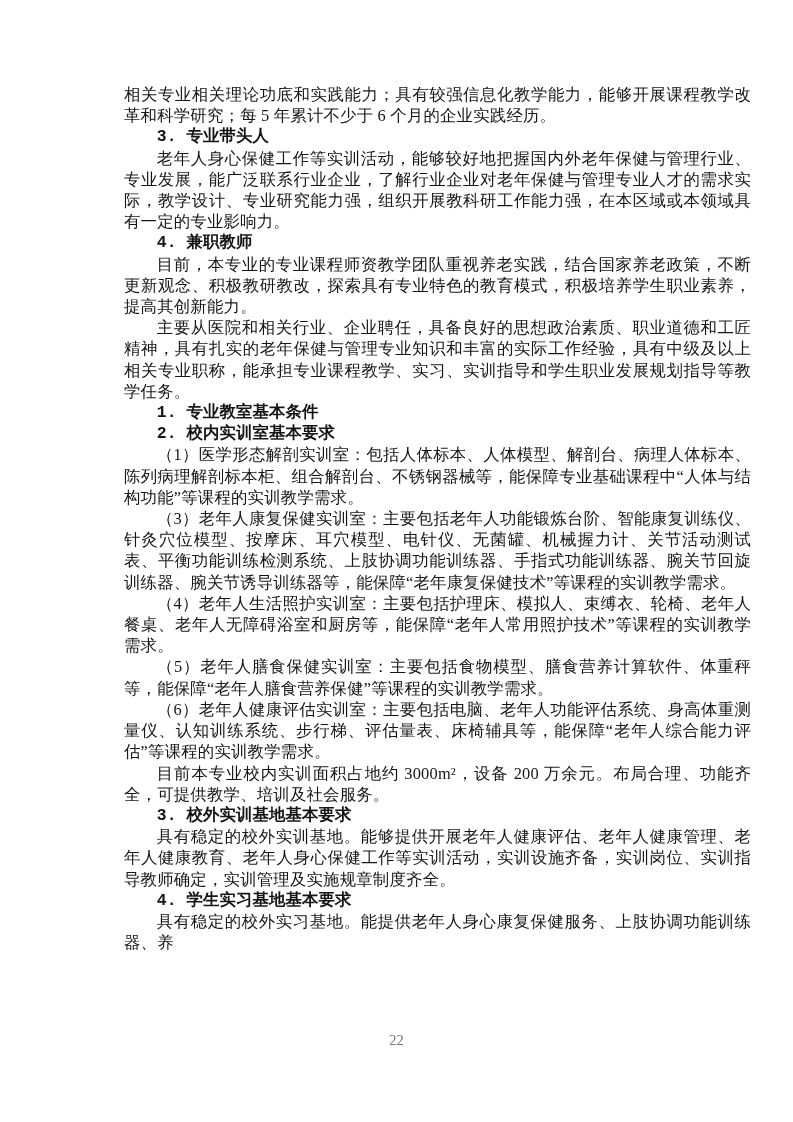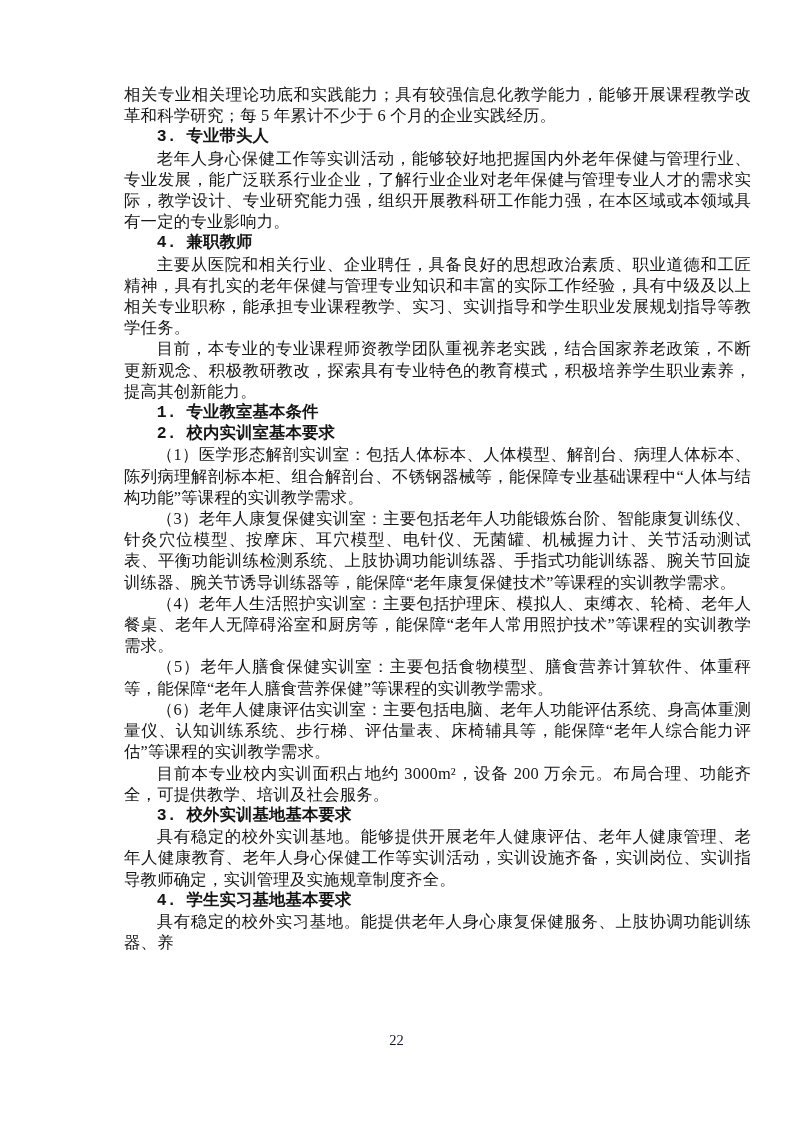--- a/index.html
+++ b/index.html
@@ -33,34 +33,34 @@
     letter-spacing: 0.1px;
   }
   .page-number {
     position: absolute;
     top: 1032px;
     left: 0;
     right: 0;
     text-align: center;
     font-family: "Liberation Serif", "DejaVu Serif", serif;
     font-size: 14.5px;
-    color: #0f172a;
+    color: #737373;
   }
 </style>
 </head>
 <body>
 
 <div class="page">
   <div class="content" id="doc-content">
       <p class="cont">相关专业相关理论功底和实践能力；具有较强信息化教学能力，能够开展课程教学改革和科学研究；每 5 年累计不少于 6 个月的企业实践经历。</p>
       <p class="h">3. 专业带头人</p>
       <p class="p">老年人身心保健工作等实训活动，能够较好地把握国内外老年保健与管理行业、专业发展，能广泛联系行业企业，了解行业企业对老年保健与管理专业人才的需求实际，教学设计、专业研究能力强，组织开展教科研工作能力强，在本区域或本领域具有一定的专业影响力。</p>
       <p class="h">4. 兼职教师</p>
+      <p class="p">目前，本专业的专业课程师资教学团队重视养老实践，结合国家养老政策，不断更新观念、积极教研教改，探索具有专业特色的教育模式，积极培养学生职业素养，提高其创新能力。</p>
       <p class="p">主要从医院和相关行业、企业聘任，具备良好的思想政治素质、职业道德和工匠精神，具有扎实的老年保健与管理专业知识和丰富的实际工作经验，具有中级及以上相关专业职称，能承担专业课程教学、实习、实训指导和学生职业发展规划指导等教学任务。</p>
-      <p class="p">目前，本专业的专业课程师资教学团队重视养老实践，结合国家养老政策，不断更新观念、积极教研教改，探索具有专业特色的教育模式，积极培养学生职业素养，提高其创新能力。</p>
       <p class="h">1. 专业教室基本条件</p>
       <p class="h">2. 校内实训室基本要求</p>
       <p class="p">（1）医学形态解剖实训室：包括人体标本、人体模型、解剖台、病理人体标本、陈列病理解剖标本柜、组合解剖台、不锈钢器械等，能保障专业基础课程中“人体与结构功能”等课程的实训教学需求。</p>
       <p class="p">（3）老年人康复保健实训室：主要包括老年人功能锻炼台阶、智能康复训练仪、针灸穴位模型、按摩床、耳穴模型、电针仪、无菌罐、机械握力计、关节活动测试表、平衡功能训练检测系统、上肢协调功能训练器、手指式功能训练器、腕关节回旋训练器、腕关节诱导训练器等，能保障“老年康复保健技术”等课程的实训教学需求。</p>
       <p class="p">（4）老年人生活照护实训室：主要包括护理床、模拟人、束缚衣、轮椅、老年人餐桌、老年人无障碍浴室和厨房等，能保障“老年人常用照护技术”等课程的实训教学需求。</p>
       <p class="p">（5）老年人膳食保健实训室：主要包括食物模型、膳食营养计算软件、体重秤等，能保障“老年人膳食营养保健”等课程的实训教学需求。</p>
       <p class="p">（6）老年人健康评估实训室：主要包括电脑、老年人功能评估系统、身高体重测量仪、认知训练系统、步行梯、评估量表、床椅辅具等，能保障“老年人综合能力评估”等课程的实训教学需求。</p>
       <p class="p">目前本专业校内实训面积占地约 3000m²，设备 200 万余元。布局合理、功能齐全，可提供教学、培训及社会服务。</p>
       <p class="h">3. 校外实训基地基本要求</p>
       <p class="p">具有稳定的校外实训基地。能够提供开展老年人健康评估、老年人健康管理、老年人健康教育、老年人身心保健工作等实训活动，实训设施齐备，实训岗位、实训指导教师确定，实训管理及实施规章制度齐全。</p>

